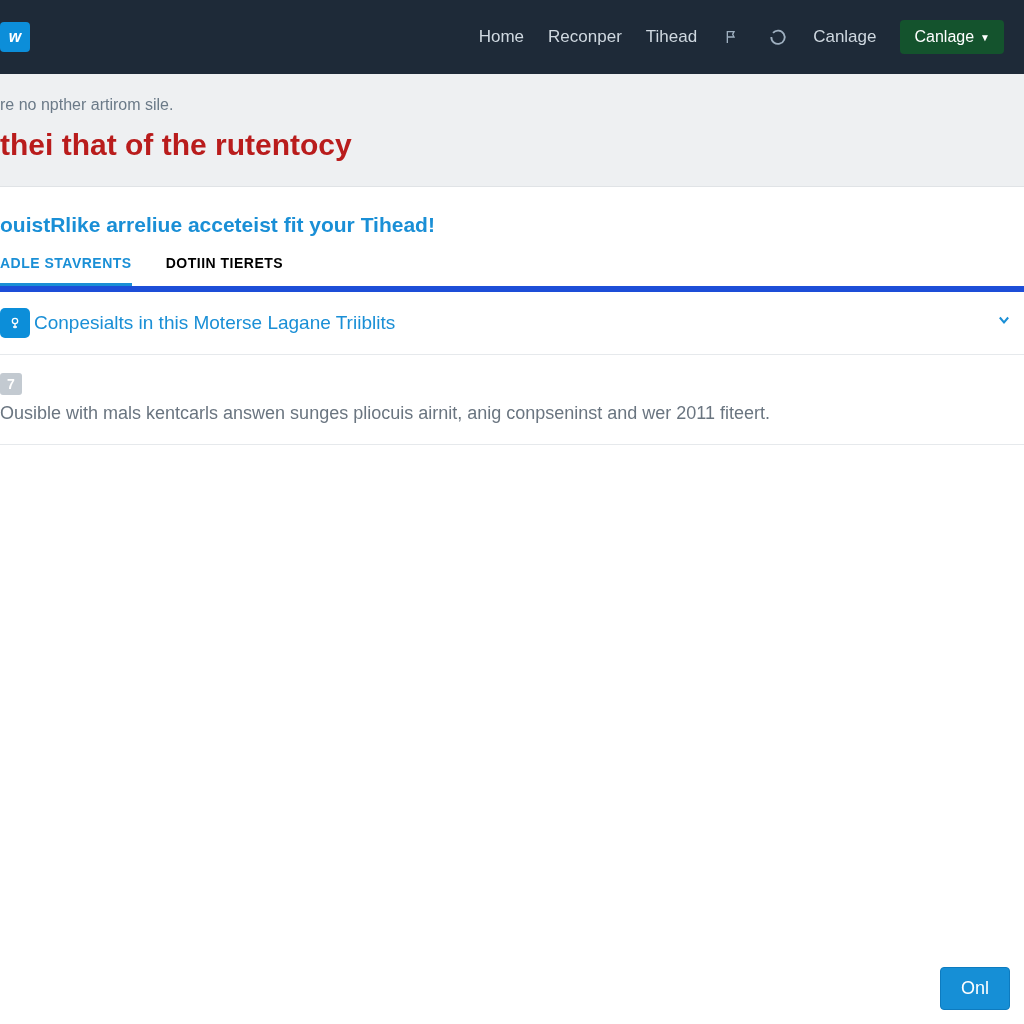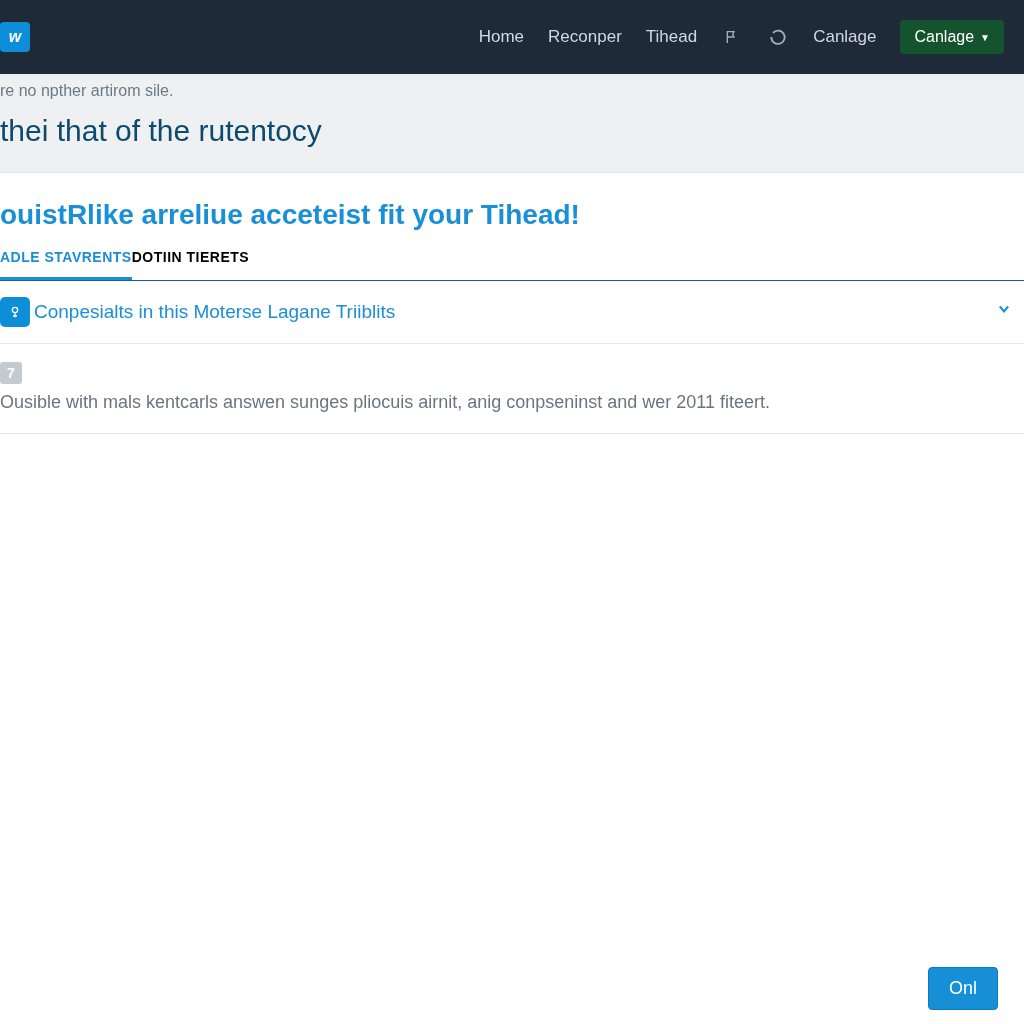--- a/index.html
+++ b/index.html
@@ -7,46 +7,46 @@
     
     .topnav { background: #1e2a38; height: 74px; display: flex; align-items: center; padding: 0 0 0 0; }
     .logo-box { background: #0c8ed9; color: #fff; font-weight: 700; font-style: italic; width: 30px; height: 30px; border-radius: 4px; display: flex; align-items: center; justify-content: center; font-size: 16px; margin-left: 0; }
     .nav-spacer { flex: 1; }
     .nav-links { display: flex; align-items: center; gap: 24px; padding-right: 20px; }
     .nav-item { color: #cfd8e0; font-size: 17px; cursor: pointer; }
     .nav-icon { color: #9fb0c0; font-size: 18px; display: inline-flex; align-items: center; justify-content: center; width: 22px; height: 22px; }
     .primary-btn { background: #14532d; color: #fff; padding: 8px 14px; border-radius: 4px; font-size: 16px; cursor: pointer; display: inline-flex; align-items: center; gap: 6px; justify-content: space-between; }
     .primary-btn .caret { font-size: 10px; }
     
-    .subheader { background: #eef0f2; border-bottom: 1px solid #e0e3e6; padding: 8px 0 24px 0; }
+    .subheader { background: #eef0f2; border-bottom: 1px solid #e0e3e6; padding: 22px 0 24px 0; }
     .crumb { color: #6b7a88; font-size: 16px; margin-bottom: 14px; }
-    .page-title { color: #0c4a6e; font-size: 30px; font-weight: 400; }
+    .page-title { color: #b91c1c; font-size: 30px; font-weight: 700; }
     
     .content { padding: 26px 0 0 0; }
-    .promo-title { color: #1a8fd6; font-size: 28px; font-weight: 700; margin-bottom: 18px; }
+    .promo-title { color: #1a8fd6; font-size: 21px; font-weight: 700; margin-bottom: 18px; }
     .promo-desc { color: #3d4a55; font-size: 18px; line-height: 1.55; margin-bottom: 30px; }
     .promo-desc .lead { font-weight: 700; }
     
-    .tabs { border-bottom: 1px solid #1d4ed8; display: flex; }
+    .tabs { border-bottom: 6px solid #1d4ed8; display: flex; gap: 34px; }
     .tab { padding: 0 0 12px 0; font-size: 14px; letter-spacing: 0.5px; font-weight: 700; color: #000000; cursor: pointer; }
     .tab.active { color: #1a8fd6; border-bottom: 3px solid #1a8fd6; }
     
     .accordion-row { border-bottom: 1px solid #e6e9ec; padding: 16px 0; display: flex; align-items: center; gap: 4px; }
     .acc-icon { width: 30px; height: 30px; border-radius: 5px; display: flex; align-items: center; justify-content: center; color: #fff; flex-shrink: 0; }
     .acc-icon.blue { background: #0c8ed9; }
     .acc-icon.gray { background: #c3cad1; color: #fff; font-weight: 700; font-size: 14px; width: 22px; height: 22px; border-radius: 3px; }
     .acc-title { color: #1a8fd6; font-size: 19px; flex: 1; }
     .acc-chevron { color: #1a8fd6; font-size: 22px; padding-right: 10px; }
     
     .item-block { padding: 18px 0 20px 0; border-bottom: 1px solid #e6e9ec; }
     .item-line1 { display: flex; align-items: flex-start; gap: 12px; margin-bottom: 8px; }
     .item-title-text { color: #3c4750; font-size: 19px; }
     .item-sub { color: #6a7580; font-size: 18px; }
     
-    .footer-area { position: fixed; bottom: 0; right: 12px; padding: 14px 14px; }
+    .footer-area { position: fixed; bottom: 0; right: 0; padding: 14px 14px; }
     .footer-btn { background: #168fd6; color: #fff; padding: 10px 20px; border-radius: 4px; font-size: 18px; cursor: pointer; border: 1px solid #0d7bbf; }
     
     svg.flag-i { width: 16px; height: 16px; stroke: #9fb0c0; fill: none; stroke-width: 2; }
     svg.circ-i { width: 20px; height: 20px; stroke: #9fb0c0; fill: none; stroke-width: 2.2; }
     svg.key-i { width: 16px; height: 16px; stroke: #fff; fill: none; stroke-width: 2; }
     svg.chev-i { width: 20px; height: 20px; stroke: #1a8fd6; fill: none; stroke-width: 2.4; }
   </style>
 </head>
 <body>
 

